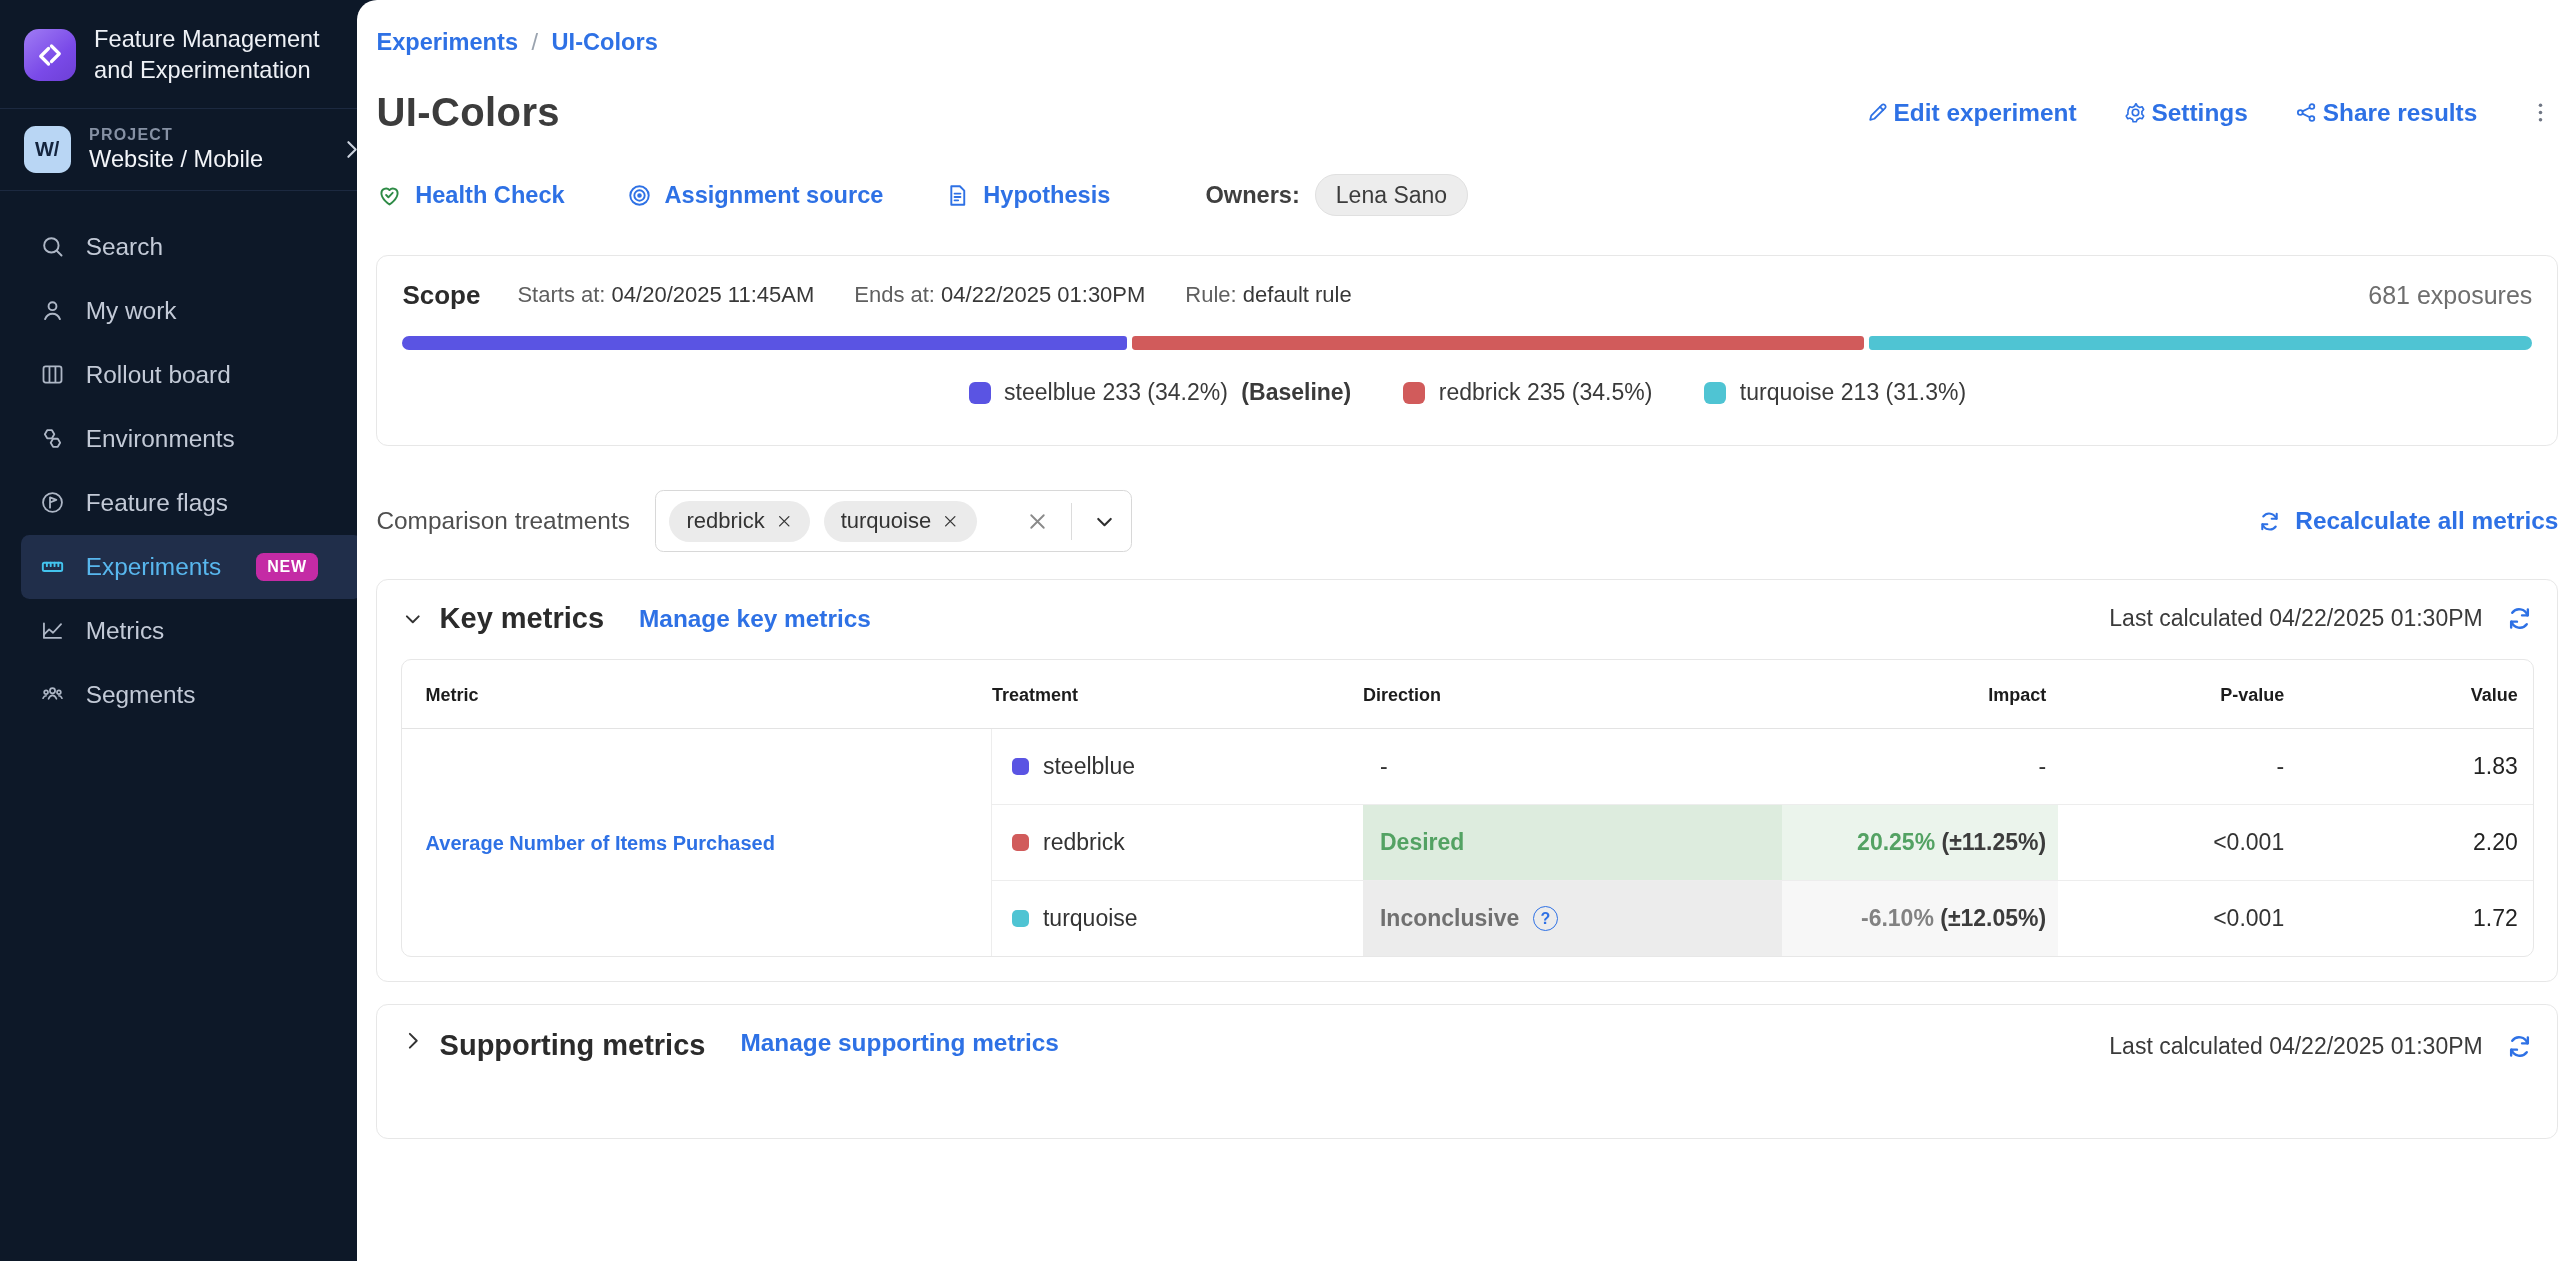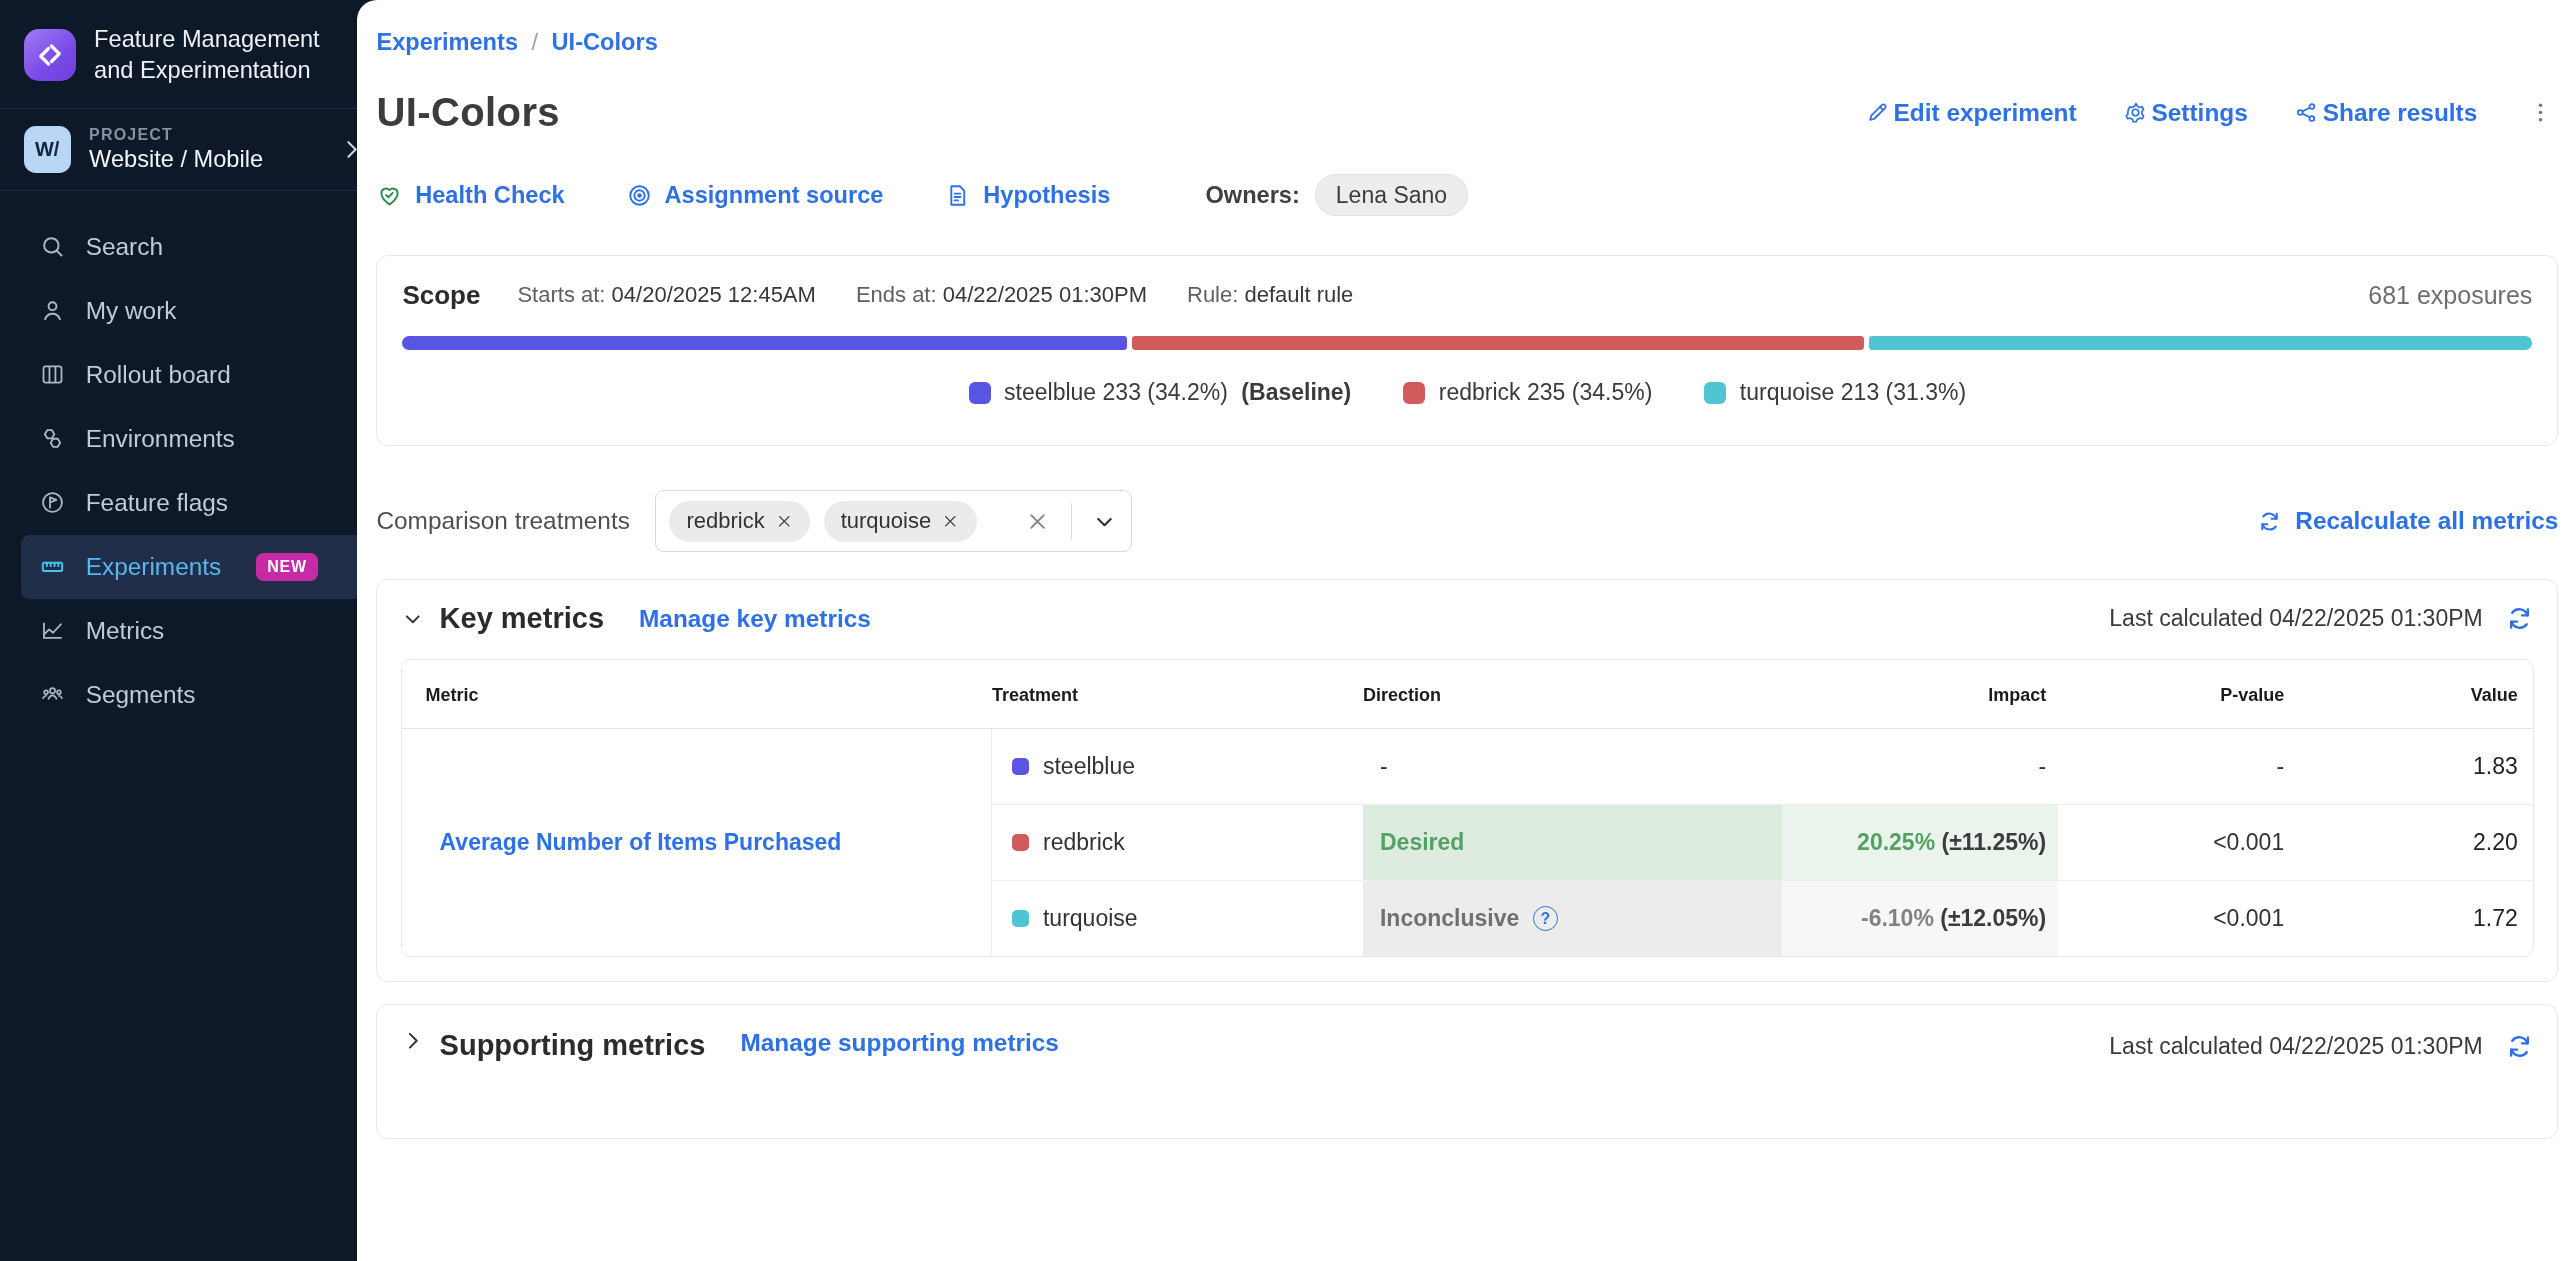--- a/index.html
+++ b/index.html
@@ -116,21 +116,21 @@
   table { width:100%; border-collapse:collapse; table-layout:fixed; }
   col.c-metric{width:590px} col.c-treat{width:371px} col.c-dir{width:419px}
   col.c-impact{width:276px} col.c-p{width:238px}
   thead th { font-size:18px; font-weight:700; color:#1c1c1c; text-align:left; padding:25px 0 22px; border-bottom:1.7px solid #e3e3e3; }
   th.h-metric { padding-left:23.6px; }
   th.h-right { text-align:right; padding-right:11.8px; }
   th.h-value { padding-right:15px; }
   tbody td { height:76px; font-size:23px; color:#333; vertical-align:middle; }
   tr.trow + tr.trow td { border-top:1.7px solid #ededed; }
   td.metric-cell { padding-left:23.6px; border-right:1.7px solid #ededed; }
-  td.metric-cell a { font-size:23px; font-weight:600;margin-left:14px; }
+  td.metric-cell a { font-size:20px; font-weight:600; }
   .treat-inner { display:flex; align-items:center; gap:13.5px; padding-left:20px; }
   .treat-swatch { width:17px; height:17px; border-radius:5px; flex:none; }
   td.dir-cell { padding-left:17px; font-weight:600; }
   td.dir-plain { font-weight:400; color:#333; }
   .bg-green-dark { background:#ddecde; }
   .bg-green-light { background:#ebf4ec; }
   .bg-gray-dark { background:#ececec; }
   .bg-gray-light { background:#f7f7f7; }
   .txt-green { color:#53a263; }
   .txt-gray { color:#707070; }
@@ -415,21 +415,21 @@
       <span class="owners-label">Owners:</span>
       <span class="owner-pill">Lena Sano</span>
     </div>
   </div>
 
   <section class="card scope-card">
     <div class="scope-head">
       <span class="scope-title">Scope</span>
       <span class="scope-item">
         <span class="lbl">Starts at:</span>
-        <span class="val">04/20/2025 12:45AM</span>
+        <span class="val">04/20/2025 11:45AM</span>
       </span>
       <span class="scope-item">
         <span class="lbl">Ends at:</span>
         <span class="val">04/22/2025 01:30PM</span>
       </span>
       <span class="scope-item">
         <span class="lbl">Rule:</span>
         <span class="val">default rule</span>
       </span>
       <span class="scope-exposures">681 exposures</span>

